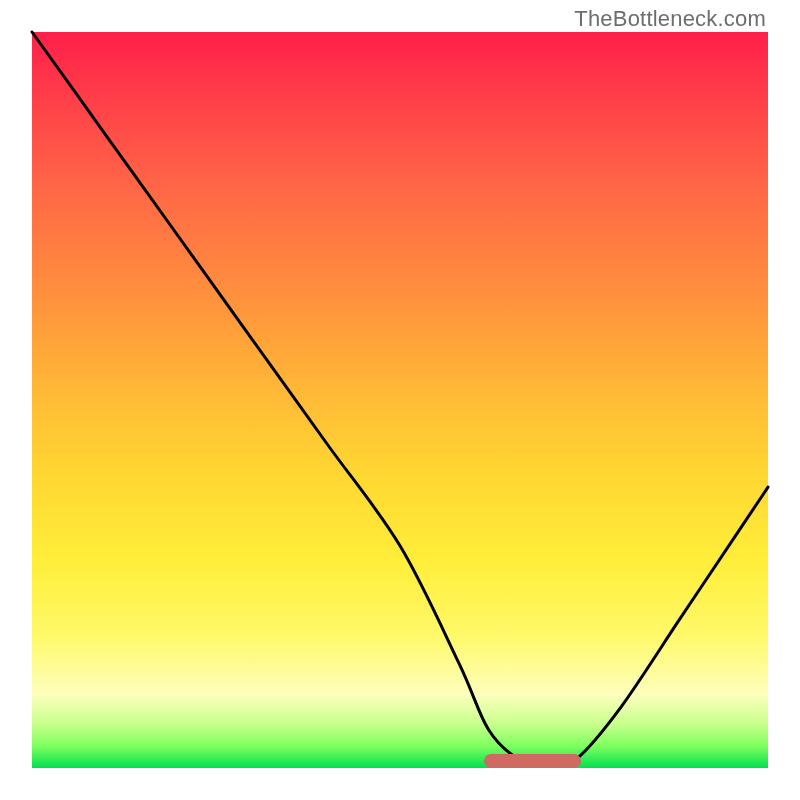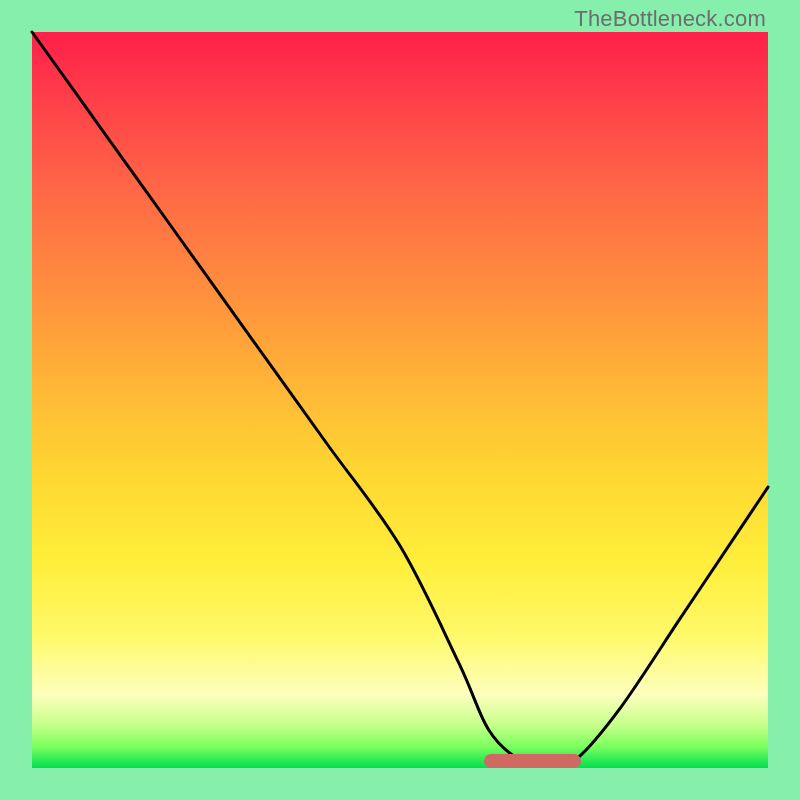--- a/index.html
+++ b/index.html
@@ -8,21 +8,21 @@
     width: 800px;
     height: 800px;
     background: #000;
     overflow: hidden;
     font-family: Arial, Helvetica, sans-serif;
   }
   .frame {
     position: relative;
     width: 800px;
     height: 800px;
-    background: #86efac;
+    background: #ffffff;
   }
   .plot-area {
     position: absolute;
     left: 32px;
     top: 32px;
     width: 736px;
     height: 736px;
     
     background: linear-gradient(
       to bottom,

